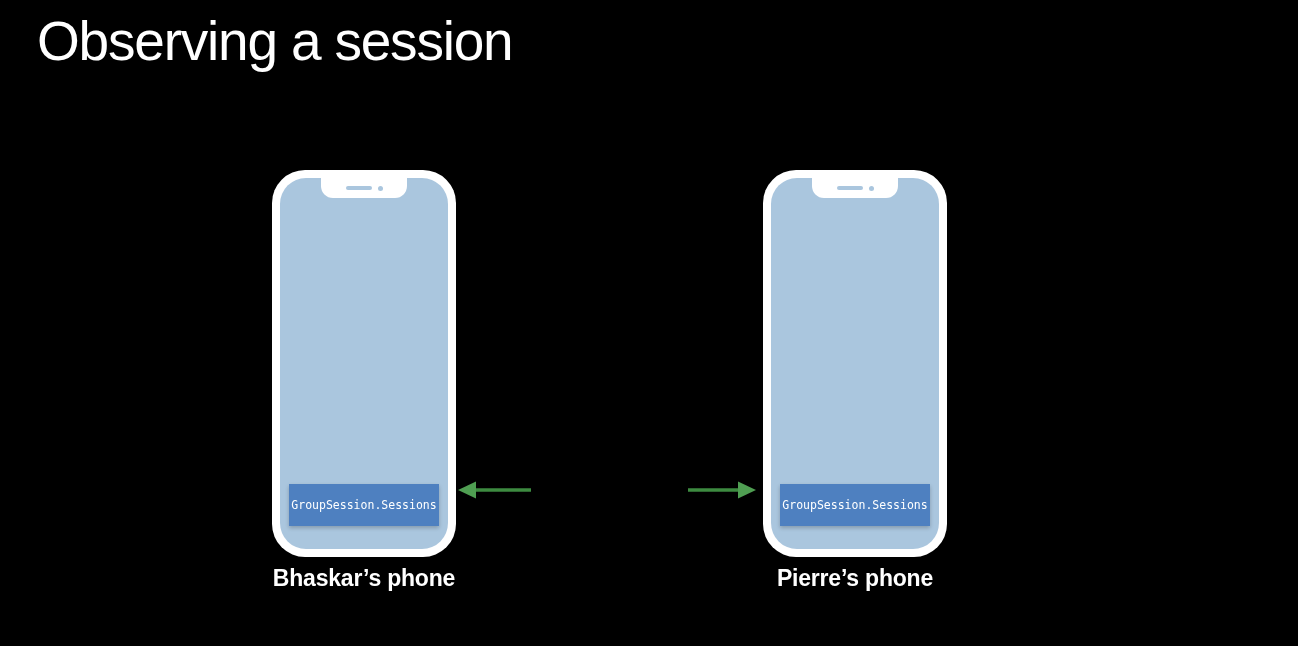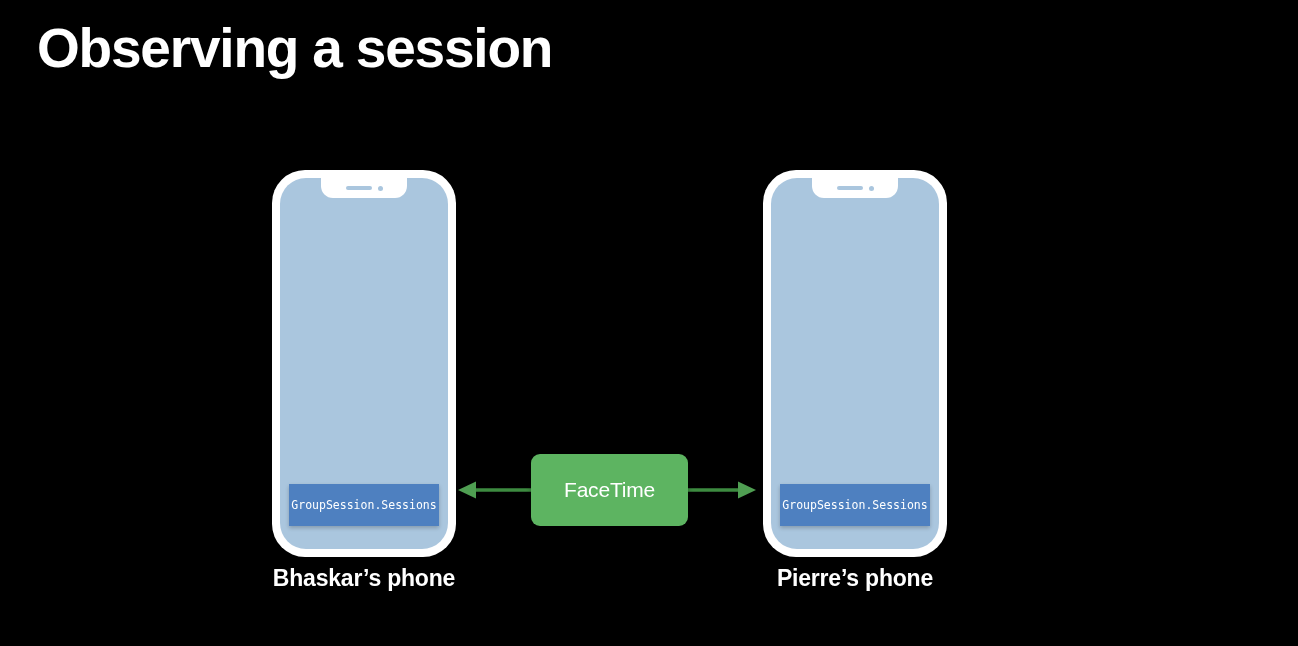--- a/index.html
+++ b/index.html
@@ -18,23 +18,23 @@
   .slide {
     position: absolute;
     inset: 0;
     background: #000000;
   }
 
   
   .slide-title {
     position: absolute;
     left: 37px;
-    top: 17px;
+    top: 10px;
     font-size: 55px;
-    font-weight: 700;
+    font-weight: 400;
     letter-spacing: -1.2px;
     color: #ffffff;
     line-height: 1.15;
     white-space: nowrap;
   }
 
   
   .diagram {
     position: absolute;
     left: 0;
@@ -199,23 +199,20 @@
 
     <div class="connector">
       <svg class="conn-arrows" viewBox="0 0 302 72" width="302" height="72">
 
         <line x1="75" y1="36" x2="17" y2="36" stroke="#3d8b40" stroke-width="3.5"></line>
         <polygon points="2,36 20,27.5 20,44.5" fill="#4f9e52"></polygon>
 
         <line x1="232" y1="36" x2="285" y2="36" stroke="#3d8b40" stroke-width="3.5"></line>
         <polygon points="300,36 282,27.5 282,44.5" fill="#4f9e52"></polygon>
       </svg>
-      <div class="facetime-box">
-        <span>FaceTime</span>
-      </div>
     </div>
 
     <div class="phone right">
       <div class="phone-frame"></div>
       <div class="phone-screen">
         <div class="phone-notch">
           <span class="notch-speaker"></span>
           <span class="notch-camera"></span>
         </div>
         <div class="screen-badge">

